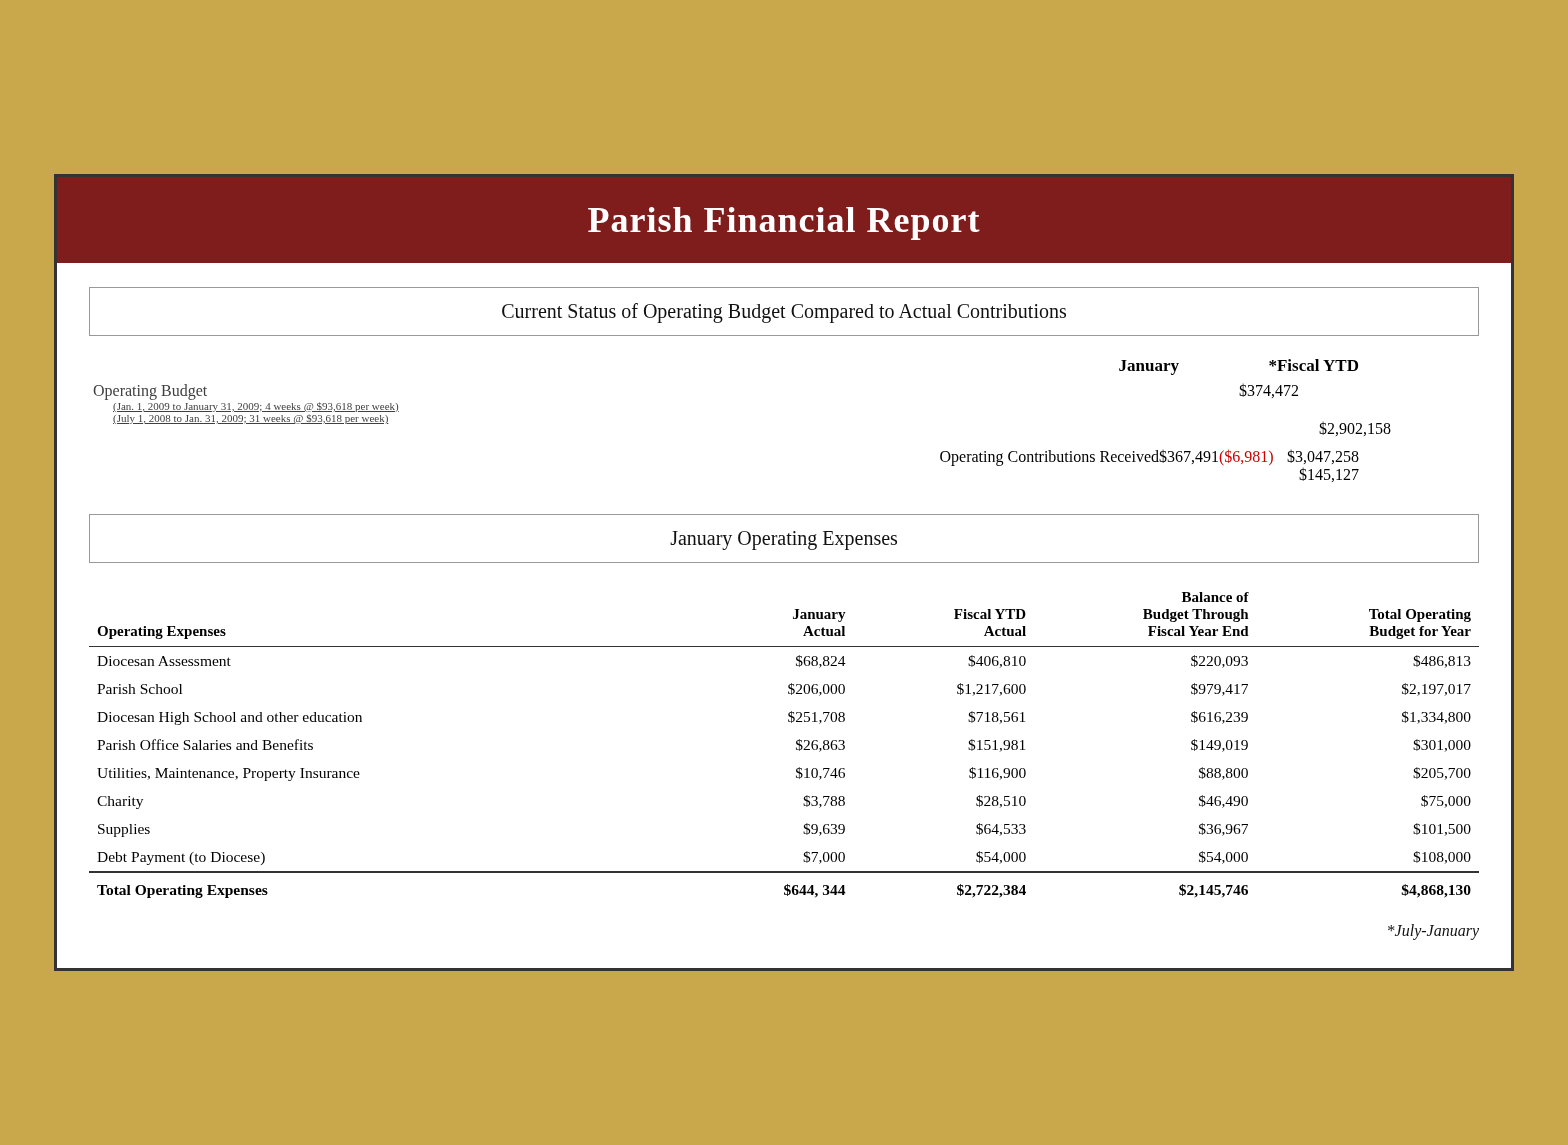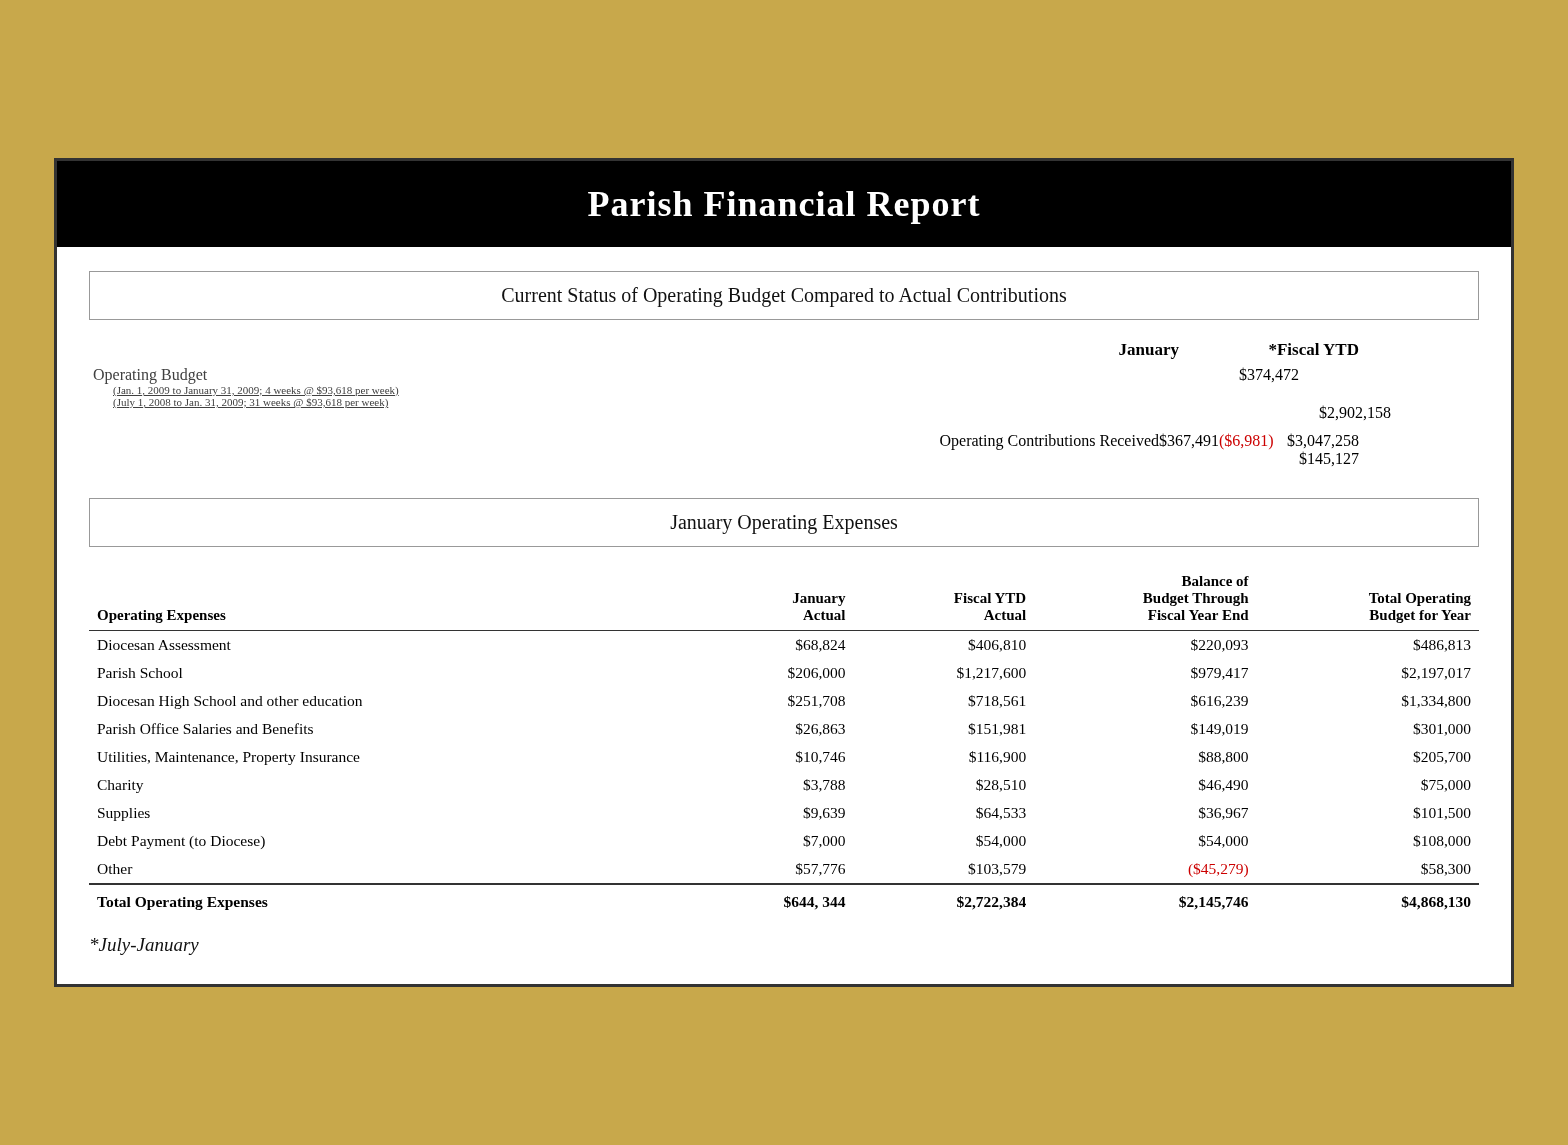--- a/index.html
+++ b/index.html
@@ -16,21 +16,21 @@
       background: #c8a84b;
       padding: 10px;
       width: 1480px;
     }
     .inner-container {
       background: white;
       border: 3px solid #333;
       padding: 0;
     }
     .header {
-      background: #000000;
+      background: #7f1d1d;
       color: white;
       text-align: center;
       padding: 22px 20px;
     }
     .header h1 {
       font-size: 36px;
       font-weight: bold;
       letter-spacing: 1px;
     }
     .content {
@@ -154,23 +154,24 @@
     .expenses-table tbody tr td.label-col {
       text-align: left;
     }
     .expenses-table tbody tr.total-row td {
       font-weight: bold;
       border-top: 2px solid #333;
       padding-top: 8px;
     }
     .footnote {
       margin-top: 18px;
-      font-size: 19px;
+      font-size: 16px;
       font-style: italic;
       color: #111;
+      text-align: right;
     }
   </style>
 </head>
 <body>
 
 <div class="outer-border">
   <div class="inner-container">
 
     <div class="header">
       <h1>Parish Financial Report</h1>
@@ -278,27 +279,20 @@
     <td>$36,967</td>
     <td>$101,500</td>
   </tr>
               <tr>
     <td class="label-col">Debt Payment (to Diocese)</td>
     <td>$7,000</td>
     <td>$54,000</td>
     <td>$54,000</td>
     <td>$108,000</td>
   </tr>
-              <tr>
-    <td class="label-col">Other</td>
-    <td>$57,776</td>
-    <td>$103,579</td>
-    <td style="color:#cc0000;">($45,279)</td>
-    <td>$58,300</td>
-  </tr>
               <tr class="total-row">
   <td class="label-col">Total Operating Expenses</td>
   <td>$644, 344</td>
   <td>$2,722,384</td>
   <td>$2,145,746</td>
   <td>$4,868,130</td>
 </tr>
             </tbody>
         </table>
 

